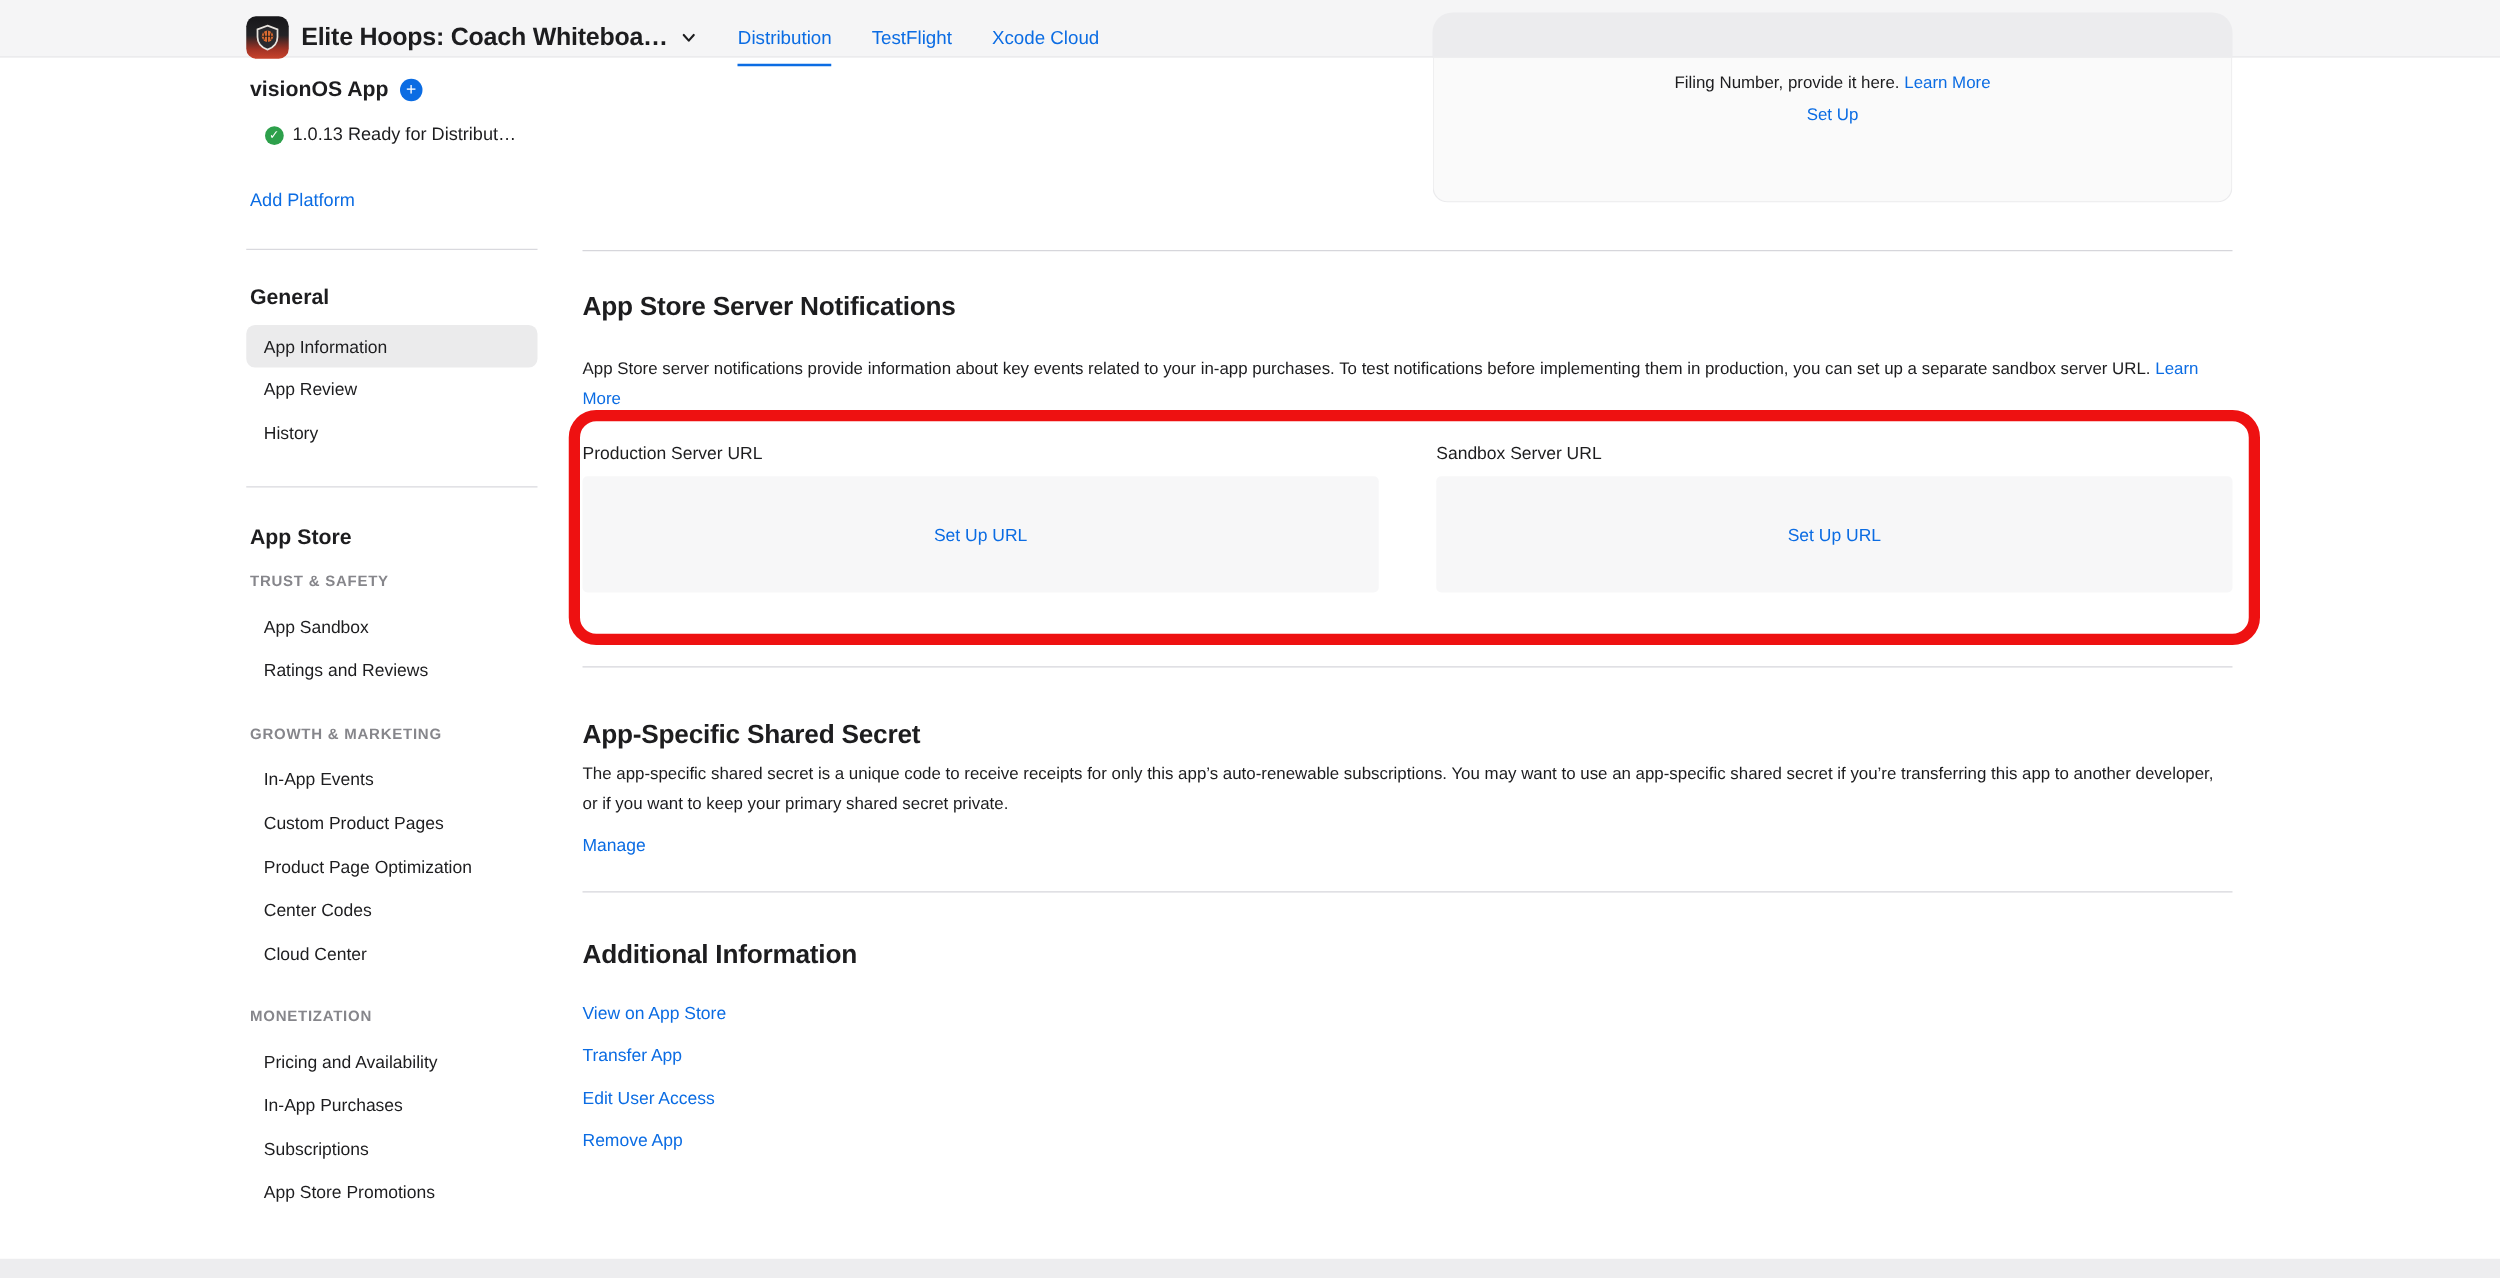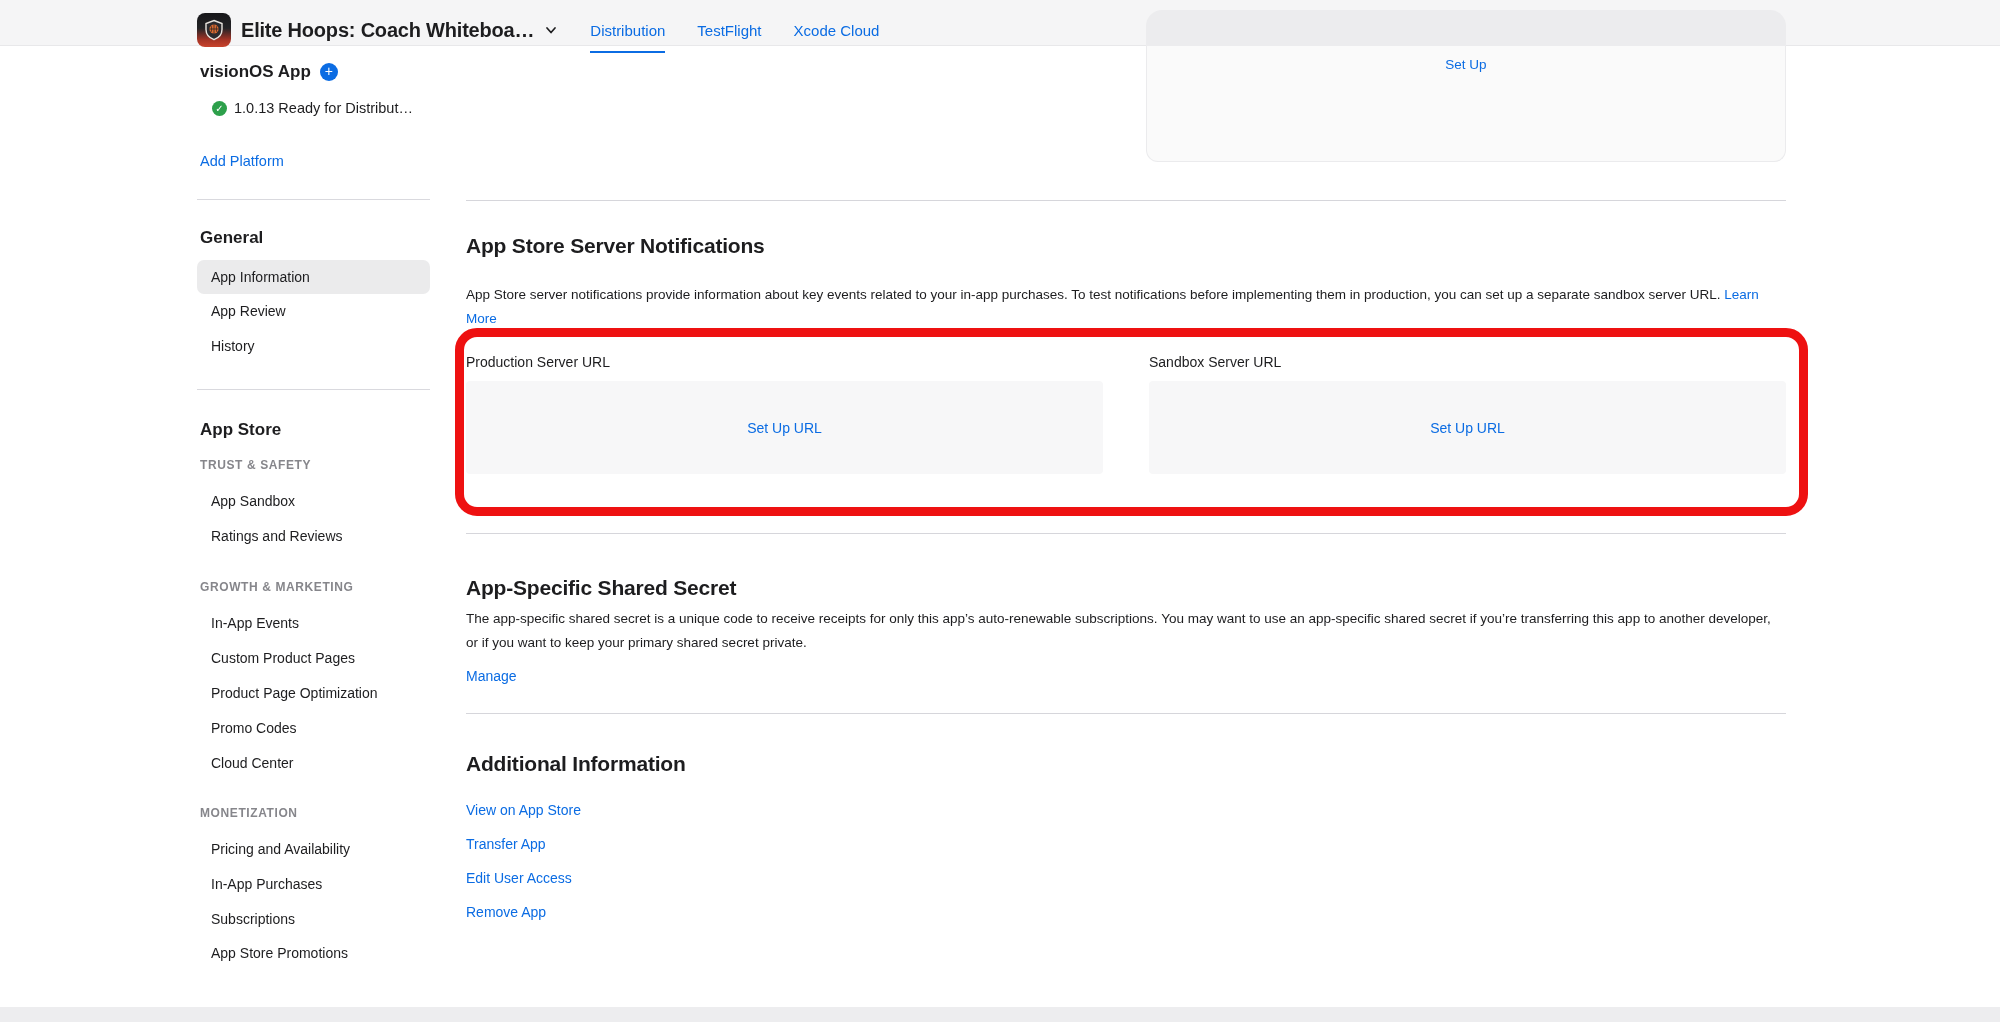--- a/index.html
+++ b/index.html
@@ -110,31 +110,35 @@
     <div class="sb-abs sb-title" style="top:374px;">App Store</div>
 
     <div class="sb-abs sb-label" style="top:412px;">TRUST &amp; SAFETY</div>
     <div class="sb-abs sb-row" style="top:438px;">App Sandbox</div>
     <div class="sb-abs sb-row" style="top:473px;">Ratings and Reviews</div>
 
     <div class="sb-abs sb-label" style="top:534px;">GROWTH &amp; MARKETING</div>
     <div class="sb-abs sb-row" style="top:560px;">In-App Events</div>
     <div class="sb-abs sb-row" style="top:595px;">Custom Product Pages</div>
     <div class="sb-abs sb-row" style="top:630px;">Product Page Optimization</div>
-    <div class="sb-abs sb-row" style="top:665px;">Promo Codes</div>
+    <div class="sb-abs sb-row" style="top:665px;">Center Codes</div>
     <div class="sb-abs sb-row" style="top:700px;">Cloud Center</div>
 
     <div class="sb-abs sb-label" style="top:760px;">MONETIZATION</div>
     <div class="sb-abs sb-row" style="top:786px;">Pricing and Availability</div>
     <div class="sb-abs sb-row" style="top:821px;">In-App Purchases</div>
     <div class="sb-abs sb-row" style="top:856px;">Subscriptions</div>
     <div class="sb-abs sb-row" style="top:890px;">App Store Promotions</div>
   </div>
 
   <div class="filing-card">
+    <div class="fc-line">
+      <span>Filing Number, provide it here.</span>
+      <span class="link">Learn More</span>
+    </div>
     <span class="fc-setup">Set Up</span>
   </div>
 
   <div class="main">
 
     <hr class="m-abs m-divider" style="top:154px;">
 
     <h2 class="m-abs h2" style="top:188px;">App Store Server Notifications</h2>
 
     <p class="m-abs para" style="top:237px;">

